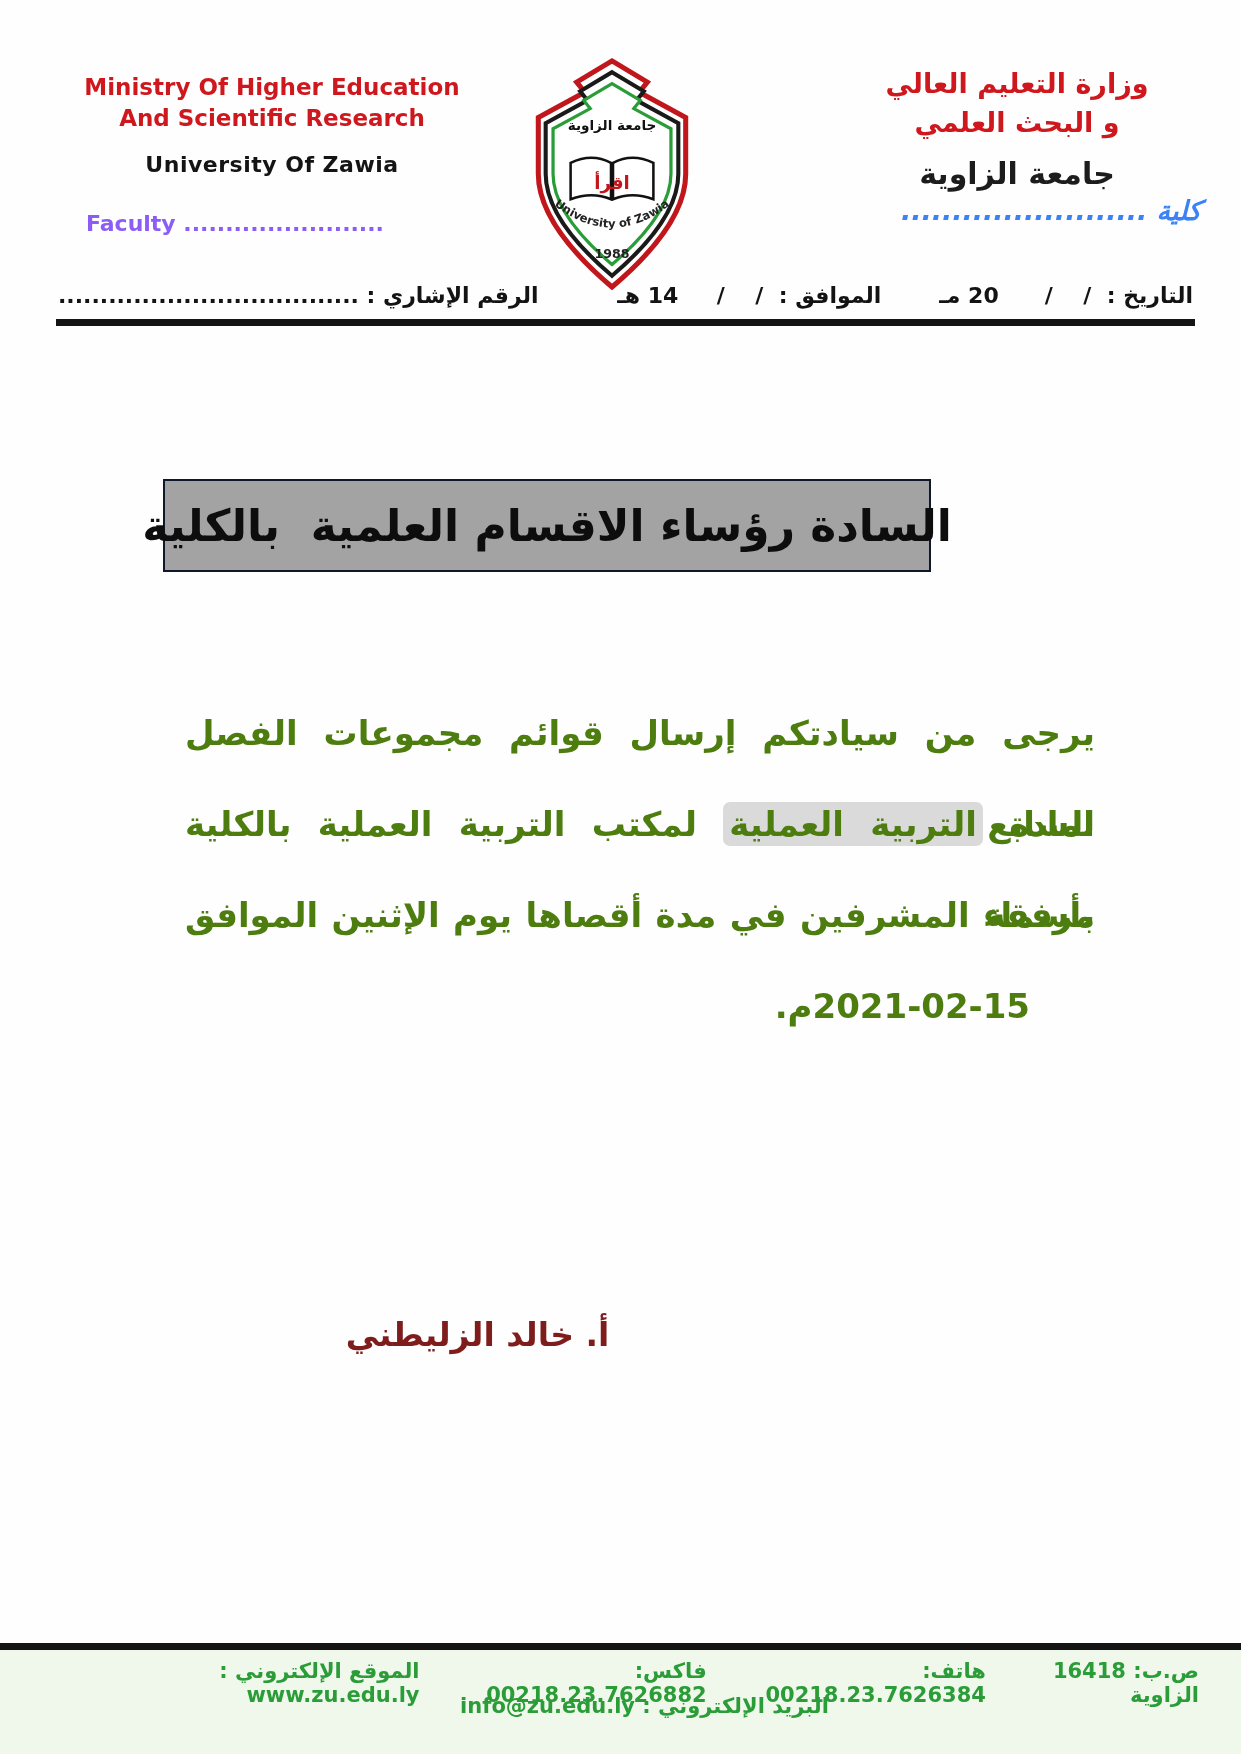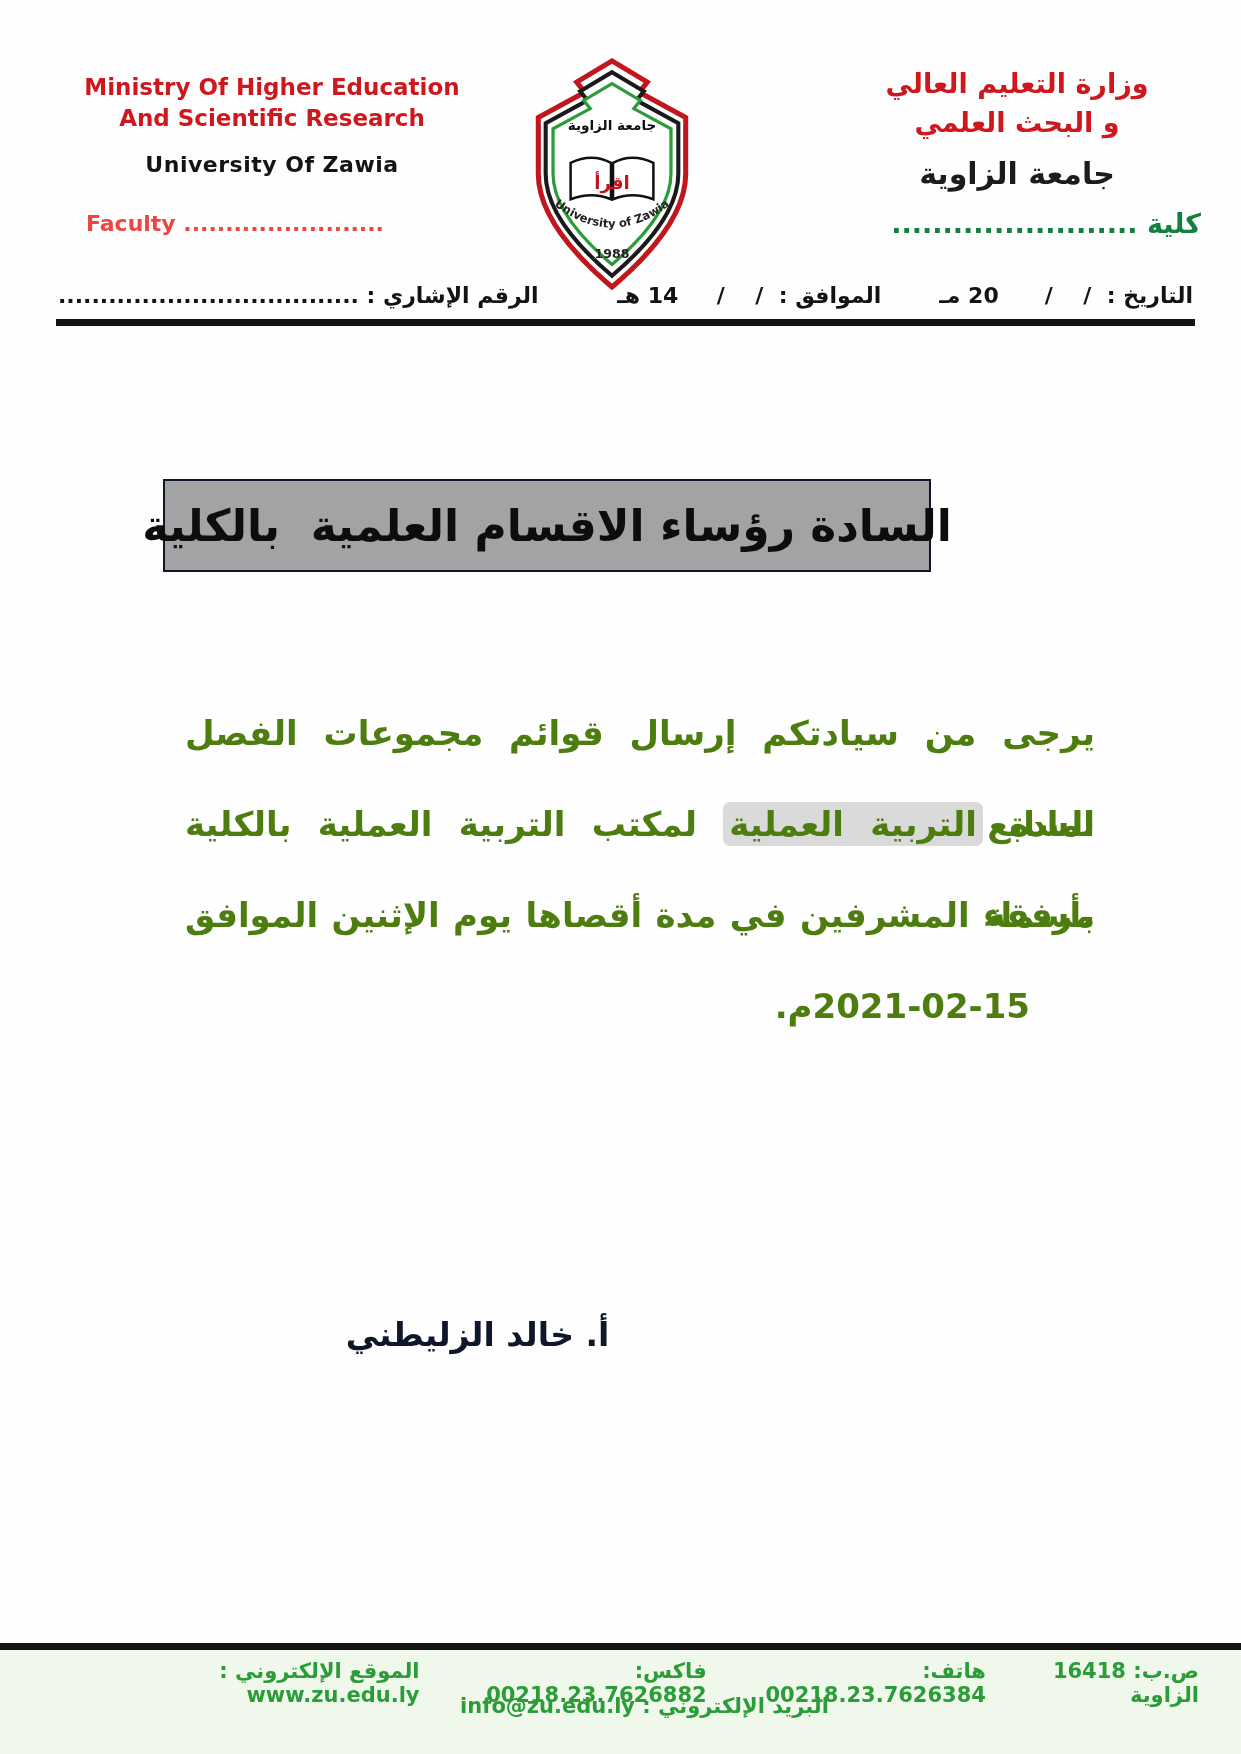--- a/index.html
+++ b/index.html
@@ -8,26 +8,26 @@
     position:relative; width:1241px; height:1754px; margin:0 auto;
     background:#fefefe; overflow:hidden;
     font-family:"DejaVu Sans", sans-serif; color:#111;
   }
   .pre { white-space:pre; }
 
   
   .hdr-left { position:absolute; left:62px; top:72px; width:420px; text-align:center; }
   .ministry-en { color:#ce181e; font-weight:bold; font-size:23px; line-height:1.35; }
   .univ-en { margin-top:18px; font-weight:bold; font-size:22px; color:#141414; letter-spacing:0.5px; }
-  .faculty-en { margin-top:34px; text-align:left; padding-left:24px; color:#ef4444; font-weight:bold; font-size:22px; }
+  .faculty-en { margin-top:34px; text-align:left; padding-left:24px; color:#8b5cf6; font-weight:bold; font-size:22px; }
 
   .hdr-right { position:absolute; left:833px; top:64px; width:368px; direction:rtl; text-align:center; }
   .ministry-ar { color:#ce181e; font-weight:bold; font-size:27px; line-height:1.45; }
   .univ-ar { margin-top:14px; font-weight:bold; font-size:30px; color:#1c1c1c; }
-  .faculty-ar { margin-top:17px; text-align:right; color:#15803d; font-weight:bold; font-size:27px; }
+  .faculty-ar { margin-top:4px; text-align:right; color:#3b82f6; font-weight:bold; font-size:27px;font-style:italic; }
 
   .logo-wrap { position:absolute; left:506px; top:54px; width:212px; height:244px; }
 
   
   .meta-row {
     position:absolute; left:58px; right:48px; top:283px;
     direction:rtl; display:flex; justify-content:space-between; align-items:flex-end;
     font-weight:bold; font-size:22px; color:#131313;
   }
   .meta-dates { display:flex; gap:58px; }
@@ -46,21 +46,21 @@
     position:absolute; left:185px; top:688px; width:910px;
     direction:rtl; font-size:34px; font-weight:bold; color:#4d7c0f;
   }
   .body-line { height:91px; line-height:91px; text-align:justify; text-align-last:justify; }
   .body-line.last { text-align:left; text-align-last:right; padding-left:0; padding-right:65px; }
   .hl { background:#dadada; padding:2px 6px;border-radius:7px; }
 
   
   .signature {
     position:absolute; left:285px; top:1302px; width:385px;
-    text-align:center; direction:rtl; font-weight:bold; font-size:33px; color:#0f172a;
+    text-align:center; direction:rtl; font-weight:bold; font-size:33px; color:#7f1d1d;
   }
   .sig-line { height:66px; line-height:66px; }
 
   
   .footer-rule { position:absolute; left:0; top:1643px; width:100%; height:7px; background:#141414; }
   .footer {
     position:absolute; left:0; top:1650px; width:100%; height:104px;
     background:#f0f8eb;
   }
   .footer-line1 {

